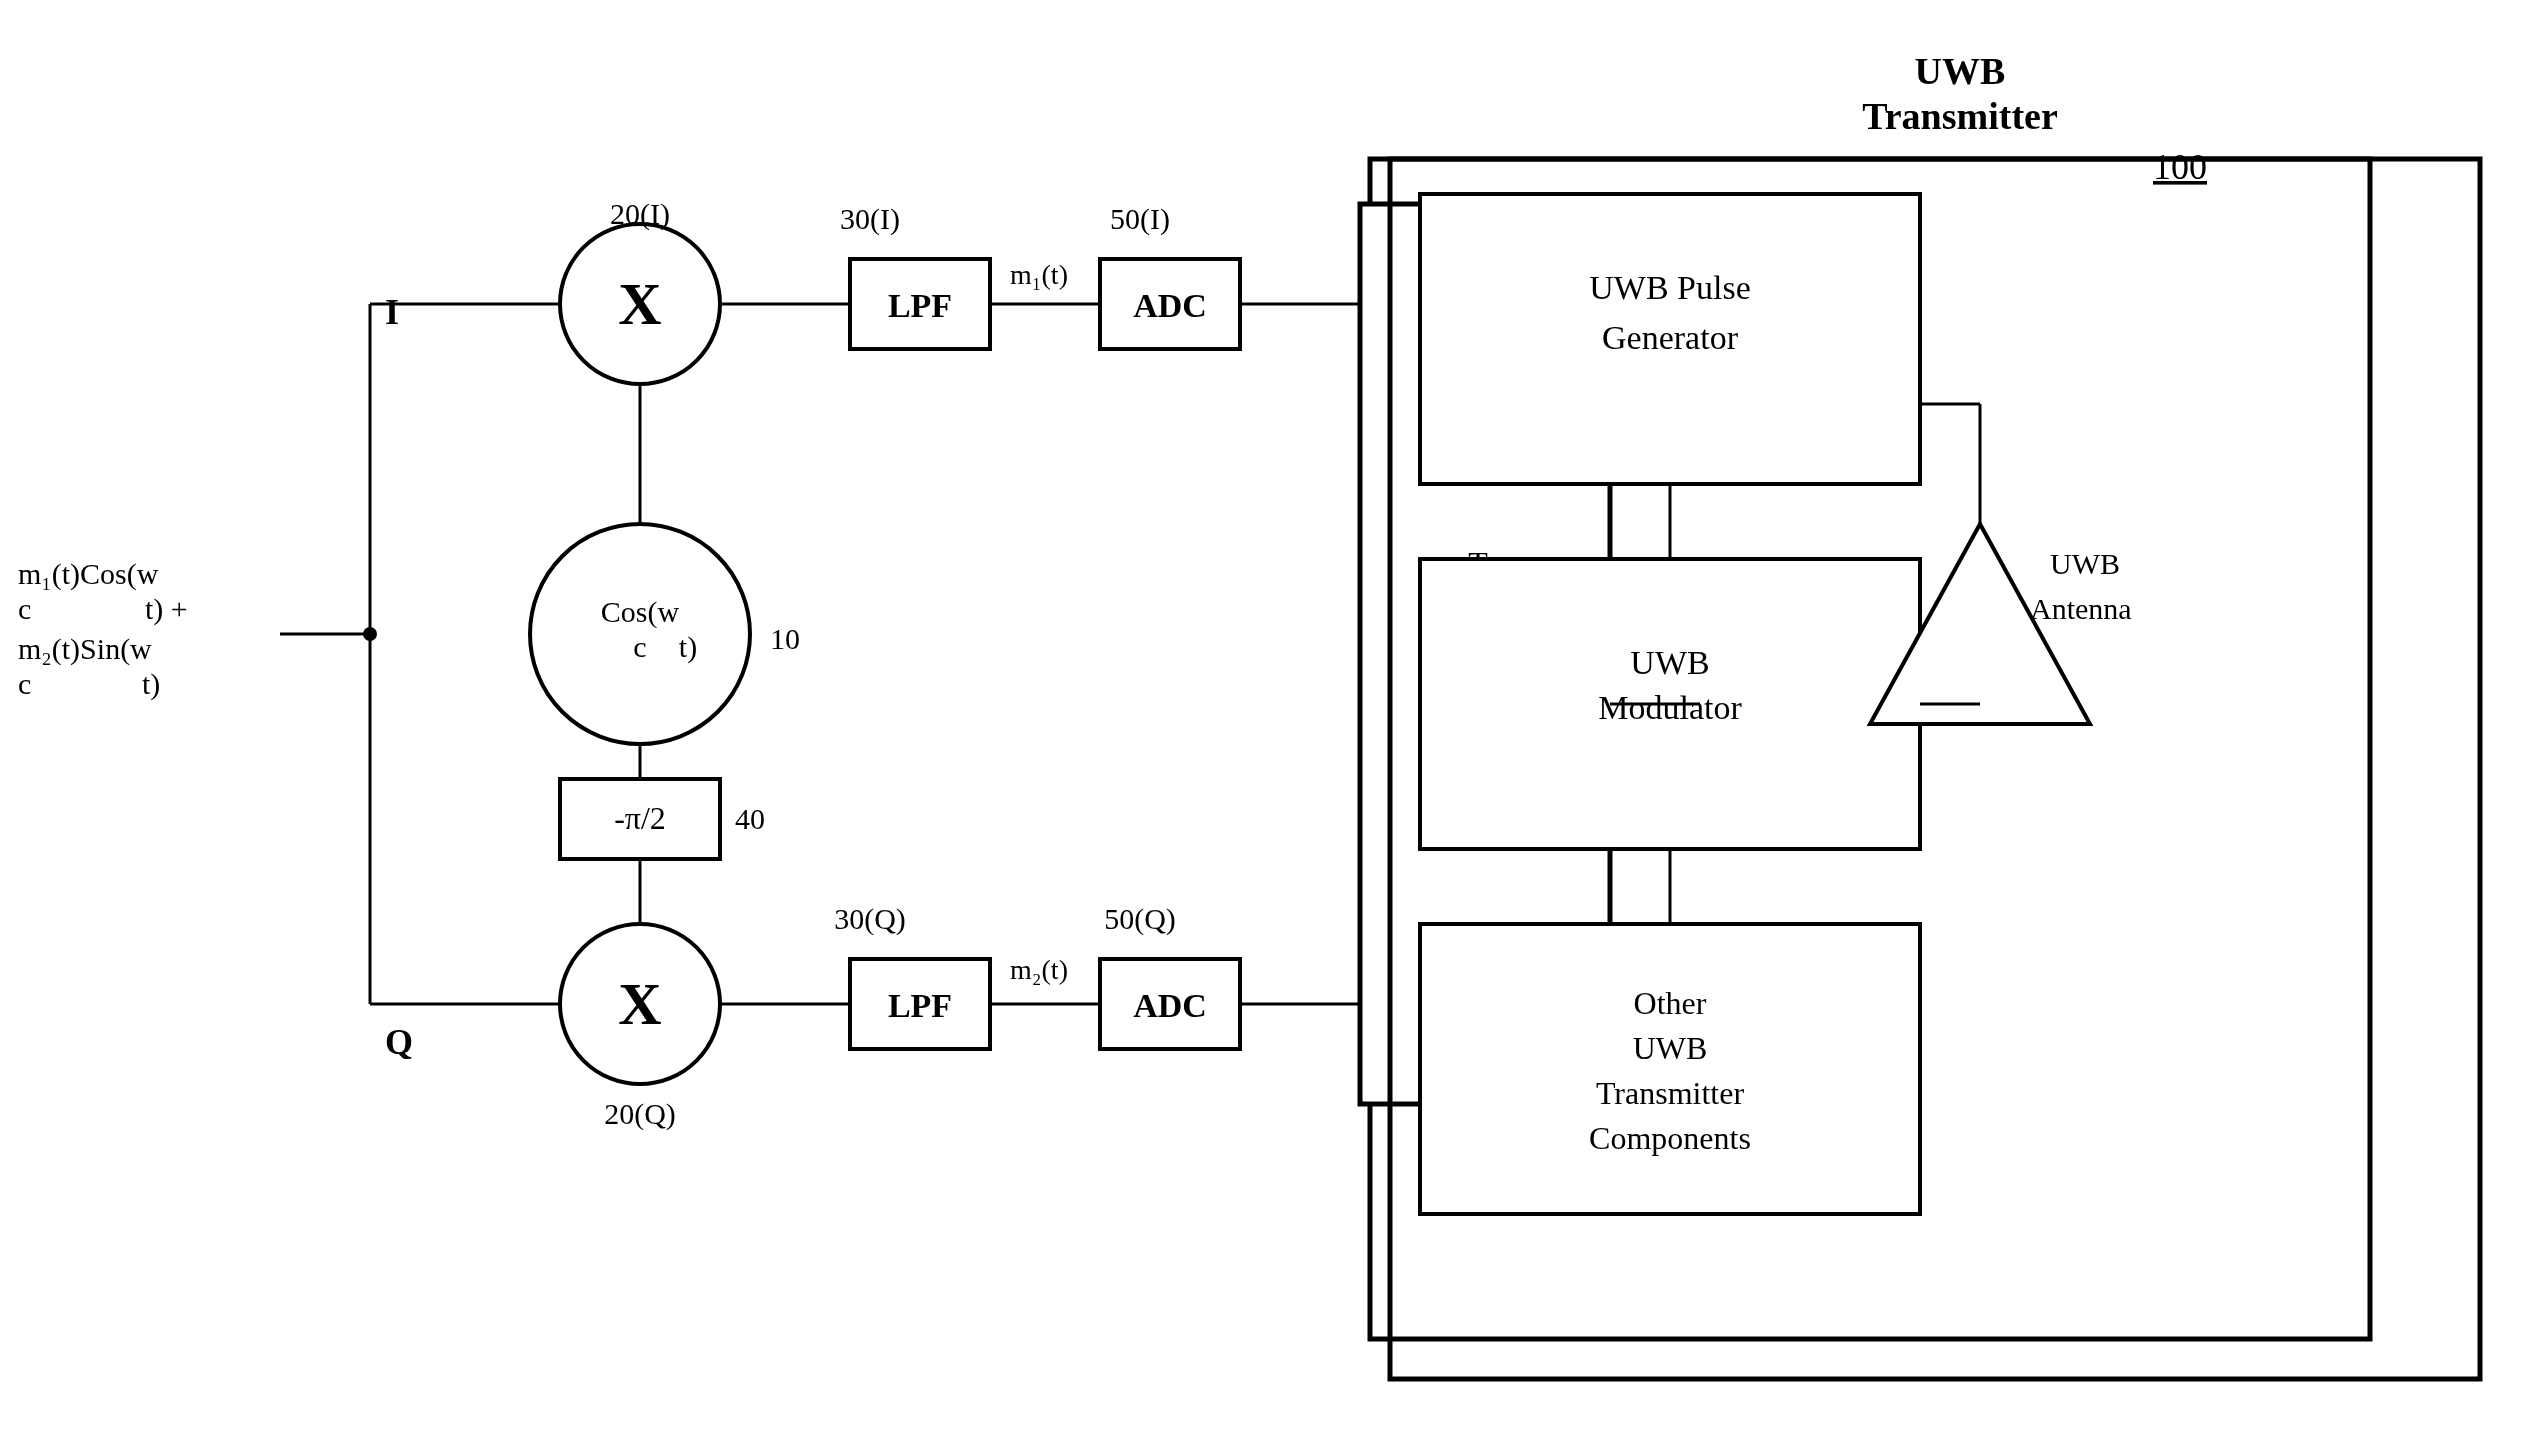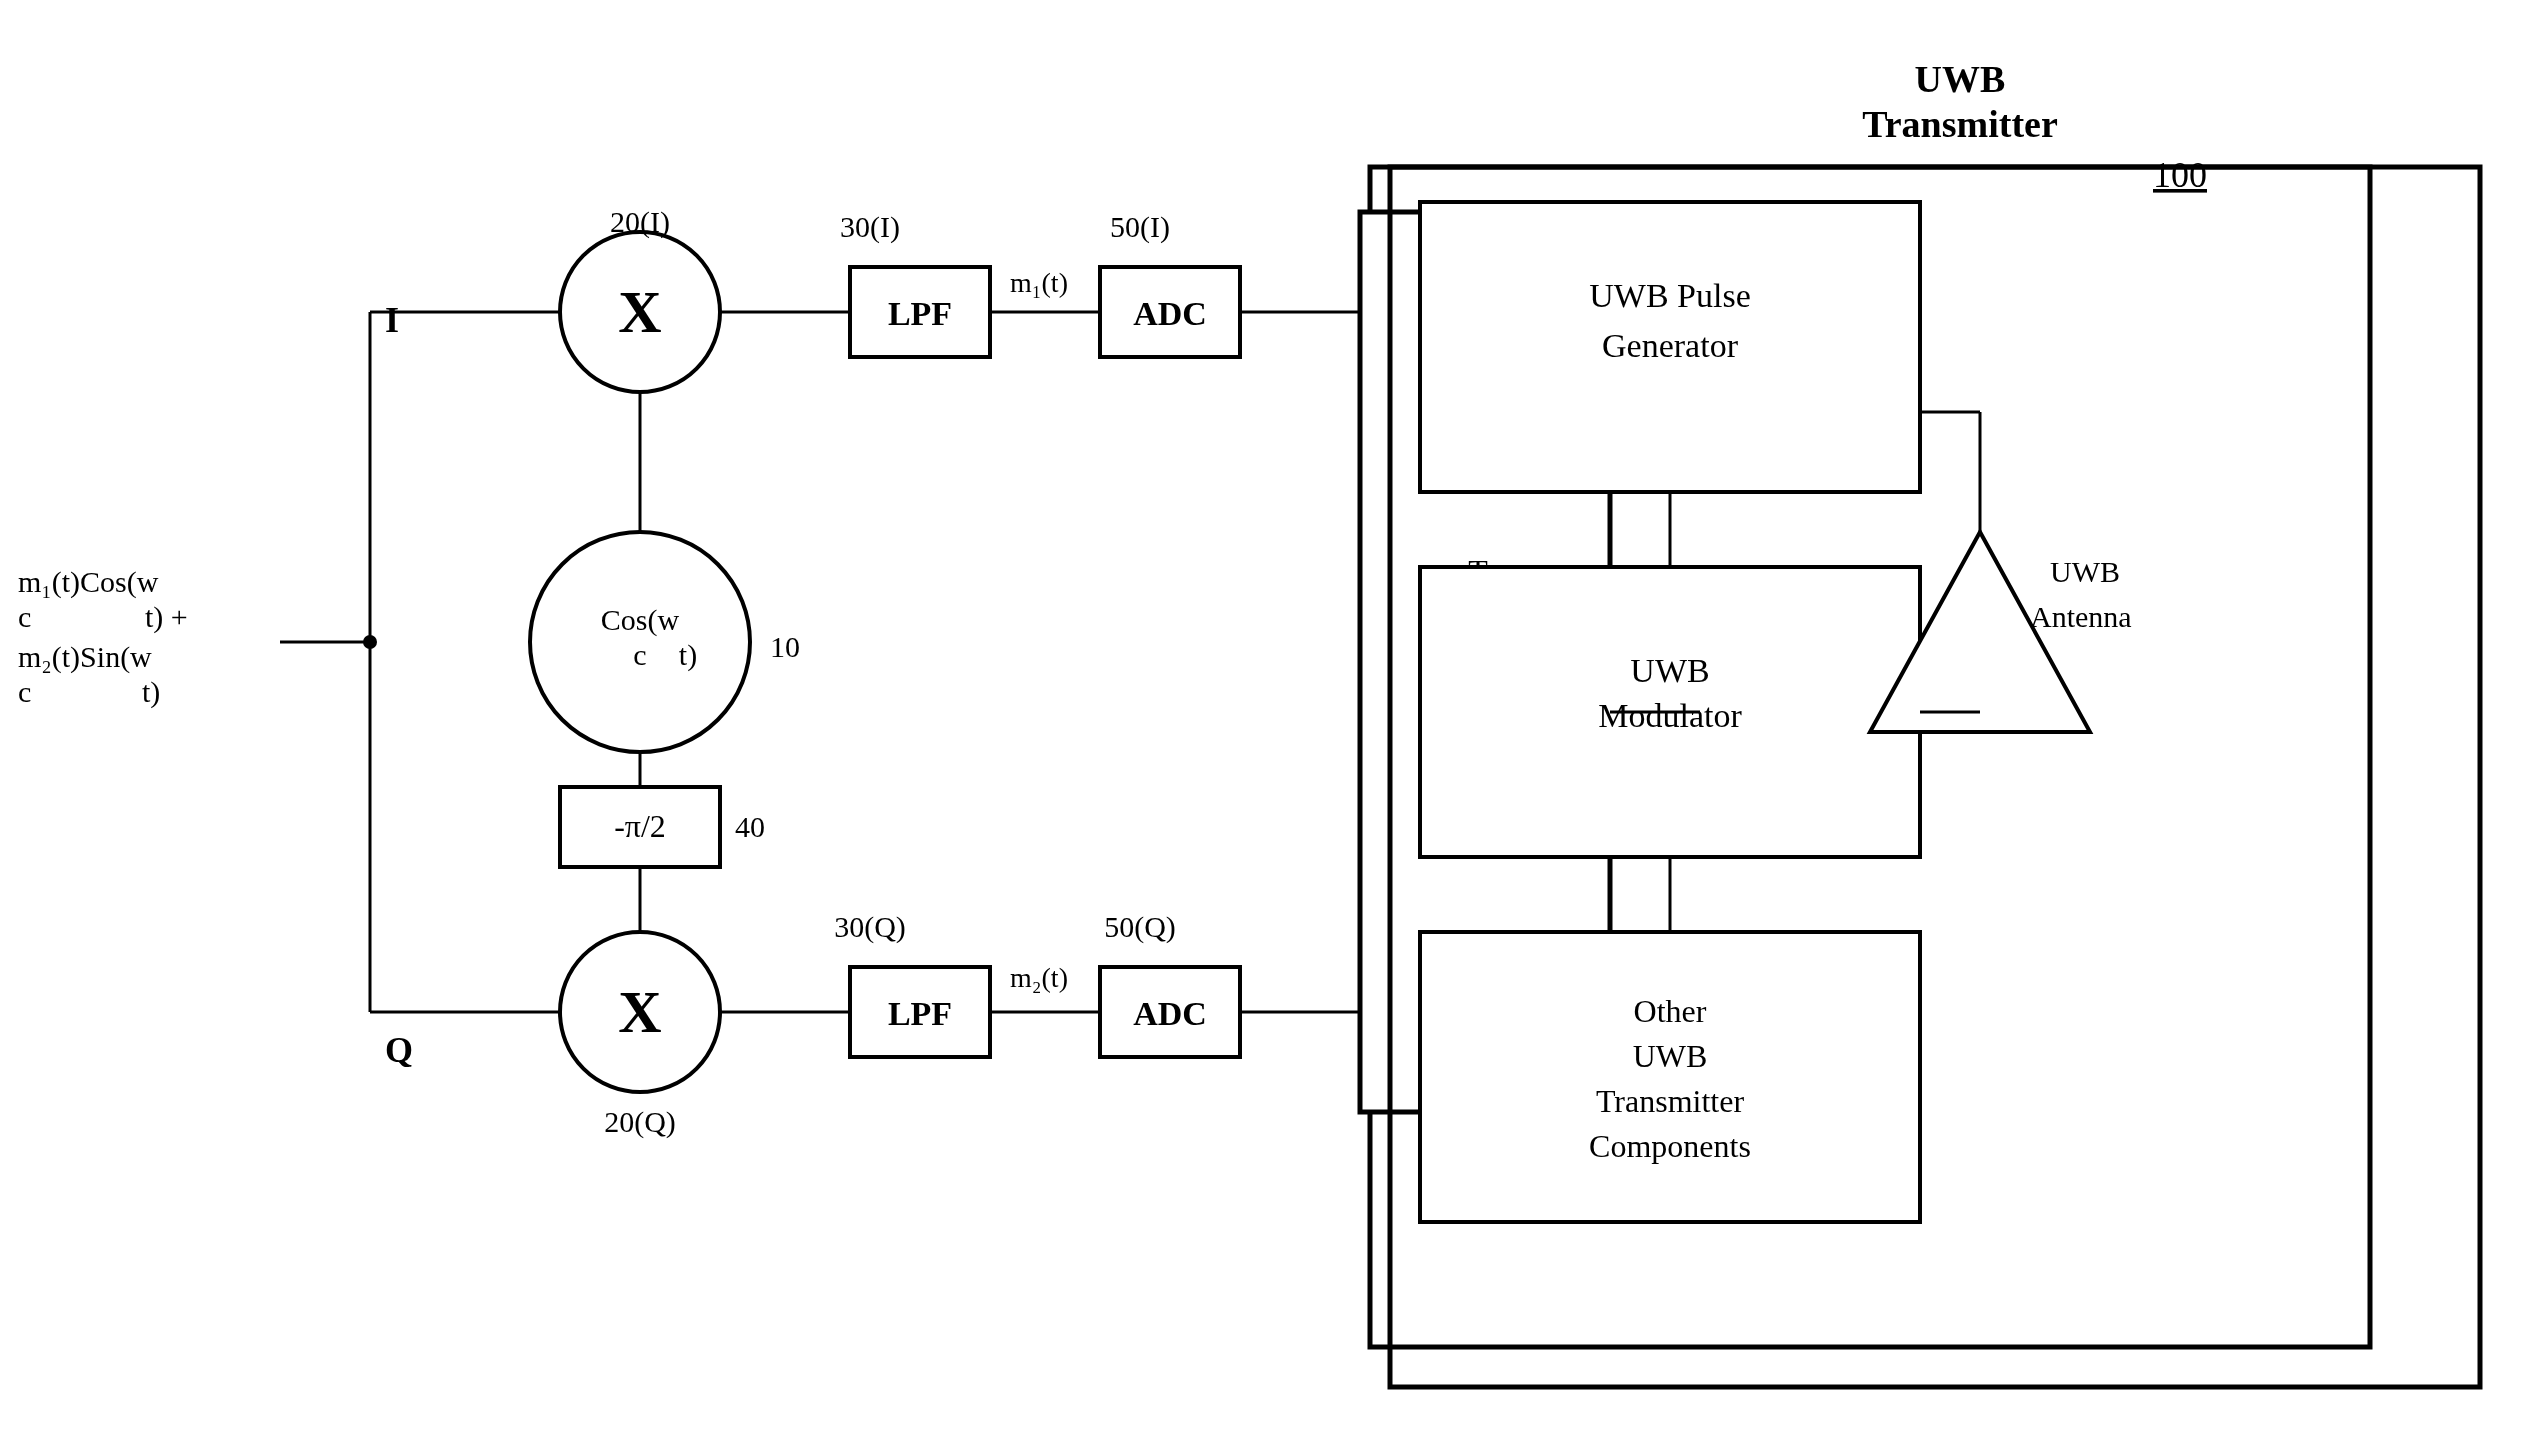--- a/index.html
+++ b/index.html
@@ -6,21 +6,21 @@
     body {
       background: #fff;
       font-family: 'Times New Roman', Times, serif;
       width: 2524px;
       height: 1441px;
       overflow: hidden;
       position: relative;
     }
     .diagram-container {
       position: absolute;
-      top: 12px; left: 0;
+      top: 4px; left: 0;
       width: 2524px;
       height: 1402px;
     }
     svg {
       position: absolute;
       top: 0; left: 0;
       width: 2524px;
       height: 1441px;
     }
   </style>

